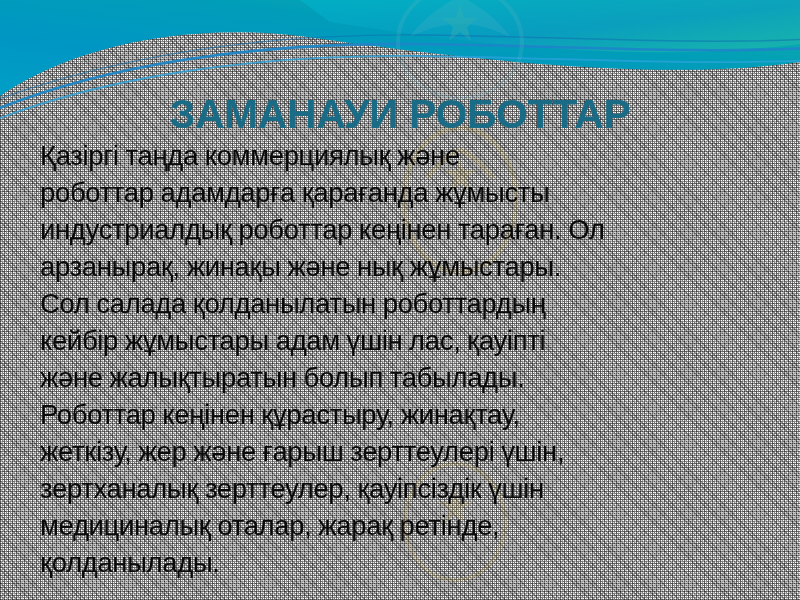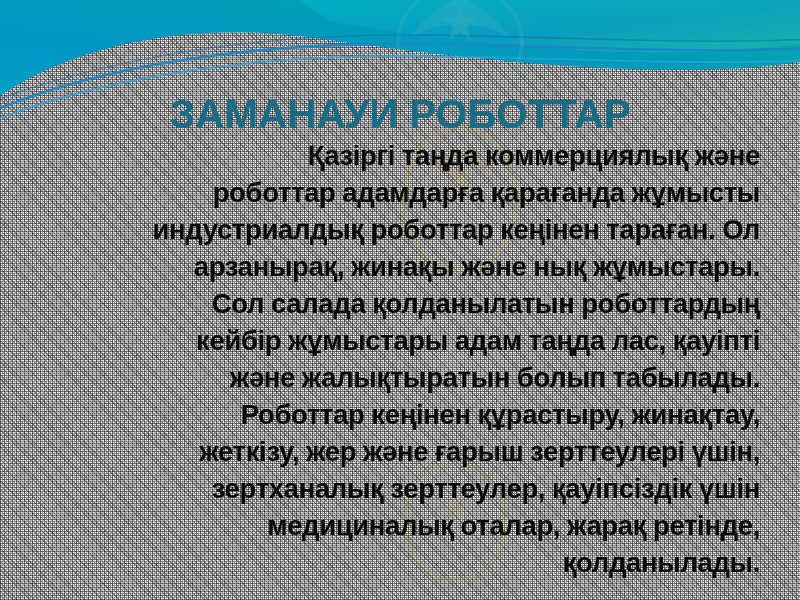--- a/index.html
+++ b/index.html
@@ -102,23 +102,23 @@
     line-height: 46px;
     letter-spacing: -0.4px;
     color: #1A6B85;
   }
 
   #body-text {
     position: absolute;
     top: 137px;
     left: 40px;
     width: 720px;
-    text-align: right;
+    text-align: left;
     font-family: "Liberation Sans", sans-serif;
-    font-weight: bold;
+    font-weight: normal;
     font-size: 27.5px;
     line-height: 37px;
     letter-spacing: -0.35px;
     color: #0a0a0a;
     word-spacing: -0.5px;
   }
 </style>
 </head>
 <body>
 
@@ -176,21 +176,21 @@
   <div id="content">
 
     <h1 id="slide-title">ЗАМАНАУИ РОБОТТАР</h1>
 
     <div id="body-text">
         <div>Қазіргі таңда коммерциялық және</div>
         <div>роботтар адамдарға қарағанда жұмысты</div>
         <div>индустриалдық роботтар кеңінен тараған. Ол</div>
         <div>арзанырақ, жинақы және нық жұмыстары.</div>
         <div>Сол салада қолданылатын роботтардың</div>
-        <div>кейбір жұмыстары адам таңда лас, қауіпті</div>
+        <div>кейбір жұмыстары адам үшін лас, қауіпті</div>
         <div>және жалықтыратын болып табылады.</div>
         <div>Роботтар кеңінен құрастыру, жинақтау,</div>
         <div>жеткізу, жер және ғарыш зерттеулері үшін,</div>
         <div>зертханалық зерттеулер, қауіпсіздік үшін</div>
         <div>медициналық оталар, жарақ ретінде,</div>
         <div>қолданылады.</div>
       </div>
 
   </div>
 

